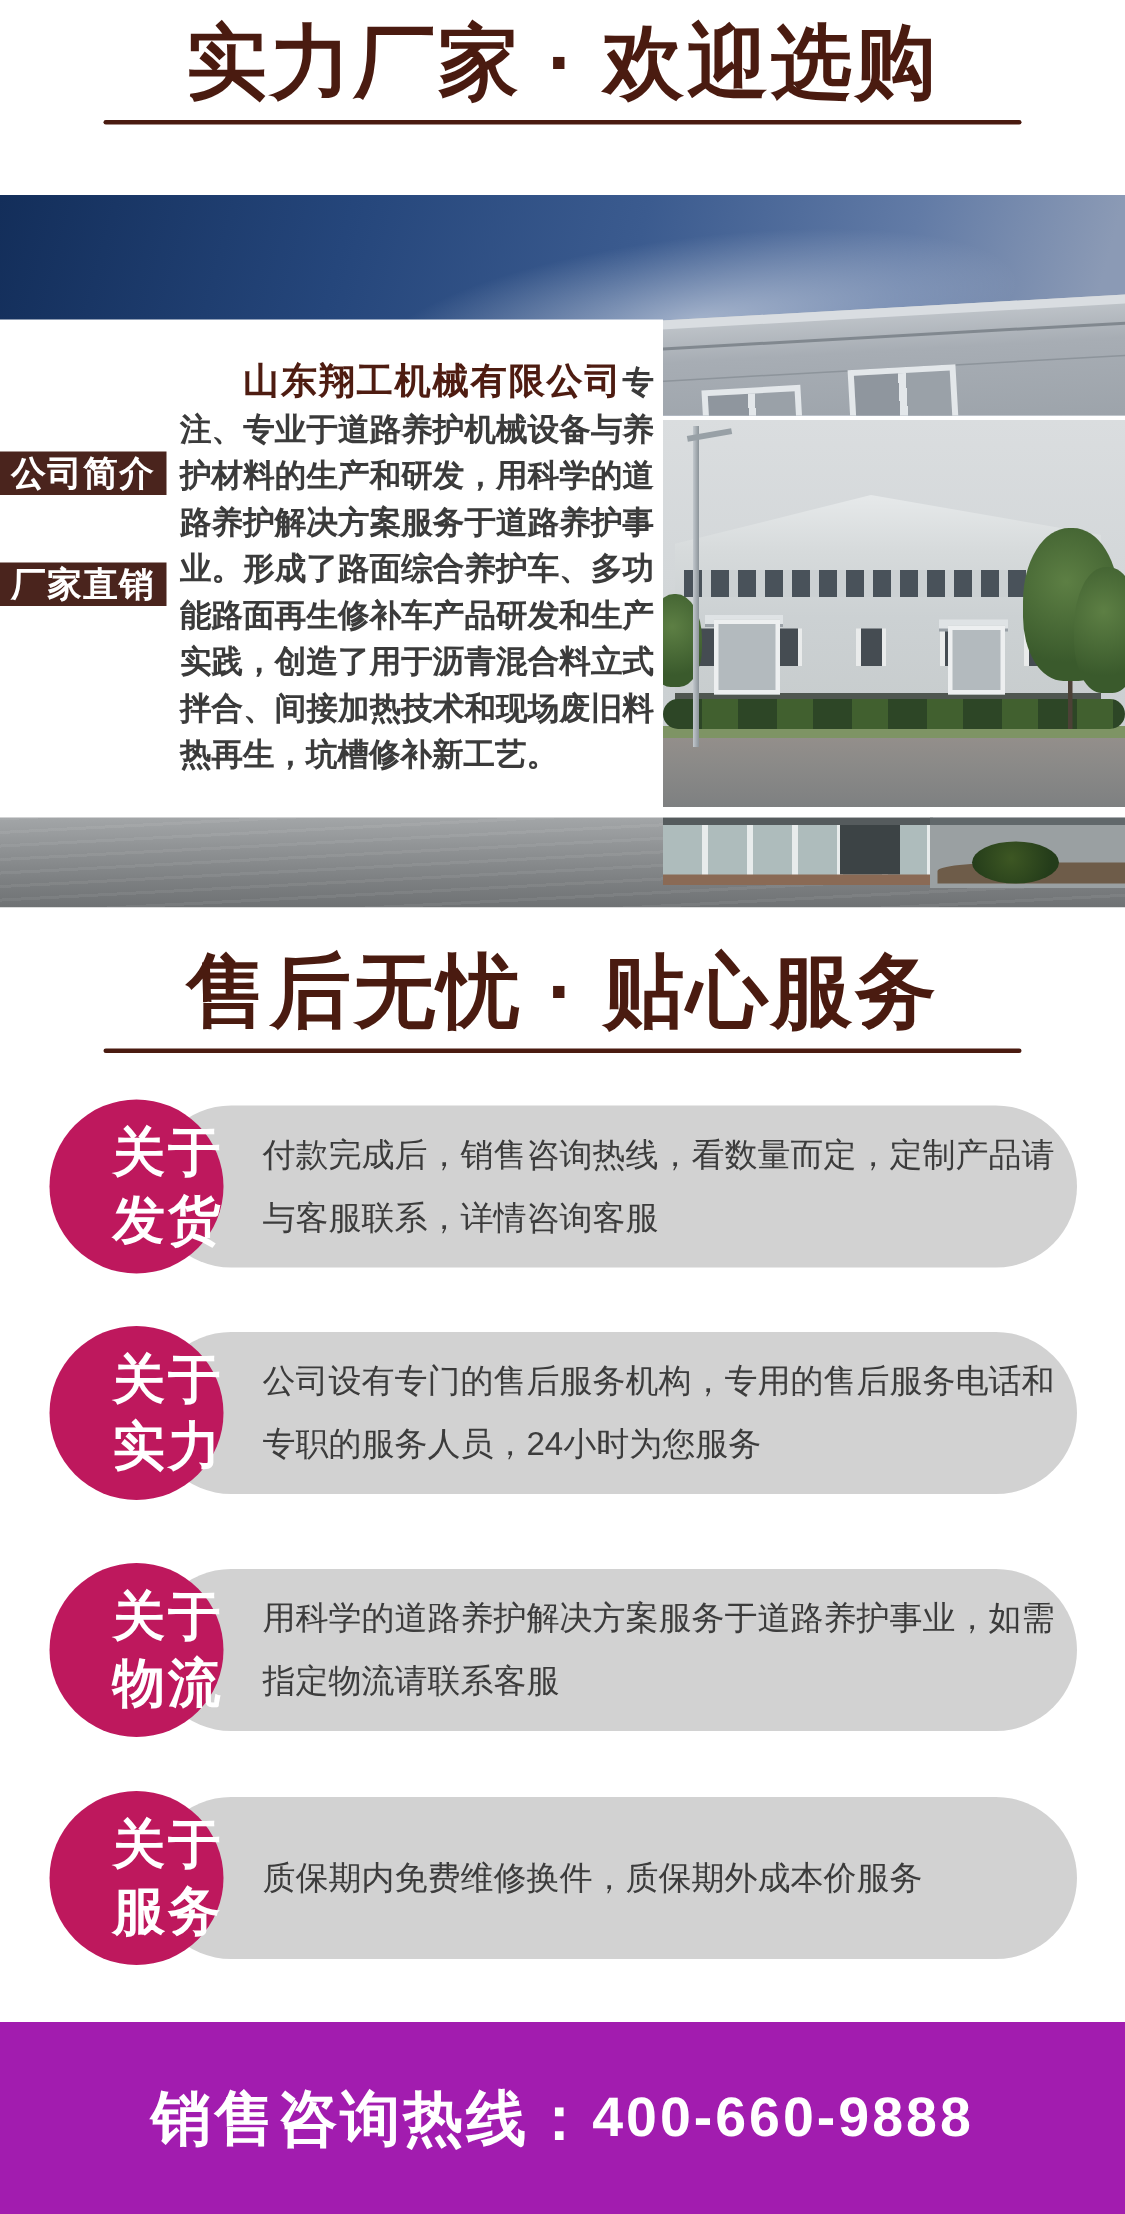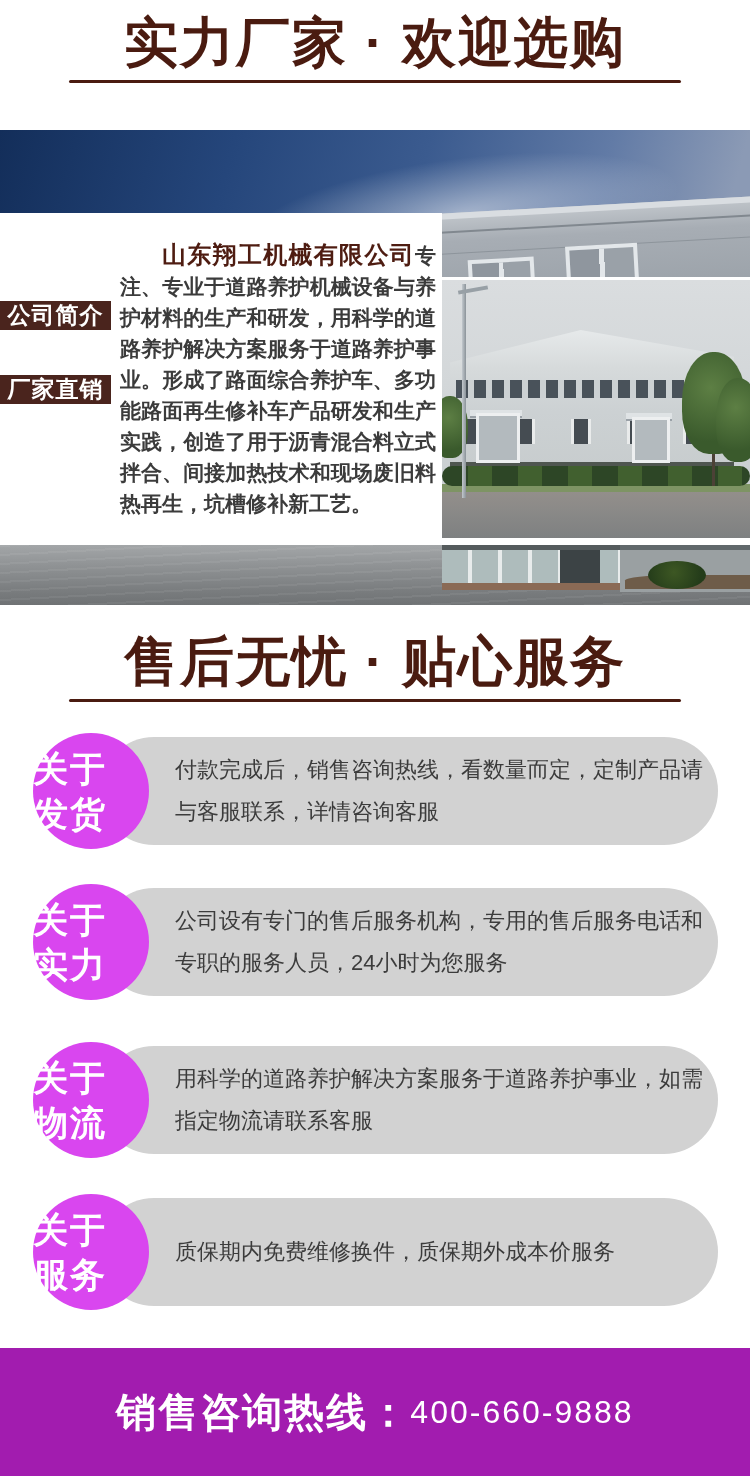--- a/index.html
+++ b/index.html
@@ -93,28 +93,28 @@
   .sl1{top:171px;} .sl2{top:245px;}
 
   
   .services{position:absolute;left:0;top:733px;width:750px;height:577px;}
   .service-item{position:absolute;left:33px;width:685px;height:116px;}
   .si1{top:0;} .si2{top:151px;} .si3{top:309px;} .si4{top:461px;}
   .service-pill{position:absolute;left:67px;right:0;top:4px;bottom:4px;background:#d2d2d2;
       border-radius:54px;display:flex;align-items:center;}
   .service-text{margin:0 0 0 75px;width:535px;font-size:22px;line-height:42px;color:#3c3c3c;font-weight:500;}
   .service-badge{position:absolute;left:0;top:0;width:116px;height:116px;border-radius:50%;
-      background:#d946ef;color:#fff;display:flex;flex-direction:column;align-items:flex-start;
+      background:#be185d;color:#fff;display:flex;flex-direction:column;align-items:flex-end;
       justify-content:center;font-size:35px;font-weight:700;line-height:45px;letter-spacing:2px;z-index:2;}
 
   
   .hotline-banner{position:absolute;left:0;top:1348px;width:750px;height:128px;background:#a21caf;
       display:flex;align-items:center;justify-content:center;color:#fff;}
   .hotline-label{font-size:40px;font-weight:700;letter-spacing:2px;}
-  .hotline-number{font-size:32px;font-weight:400;letter-spacing:2px;}
+  .hotline-number{font-size:37px;font-weight:700;letter-spacing:2px;}
 </style>
 </head>
 <body>
 
 <div id="page">
 
   <header class="banner top-banner">
     <h1 class="banner-title">实力厂家 · 欢迎选购</h1>
     <div class="banner-underline"></div>
   </header>

